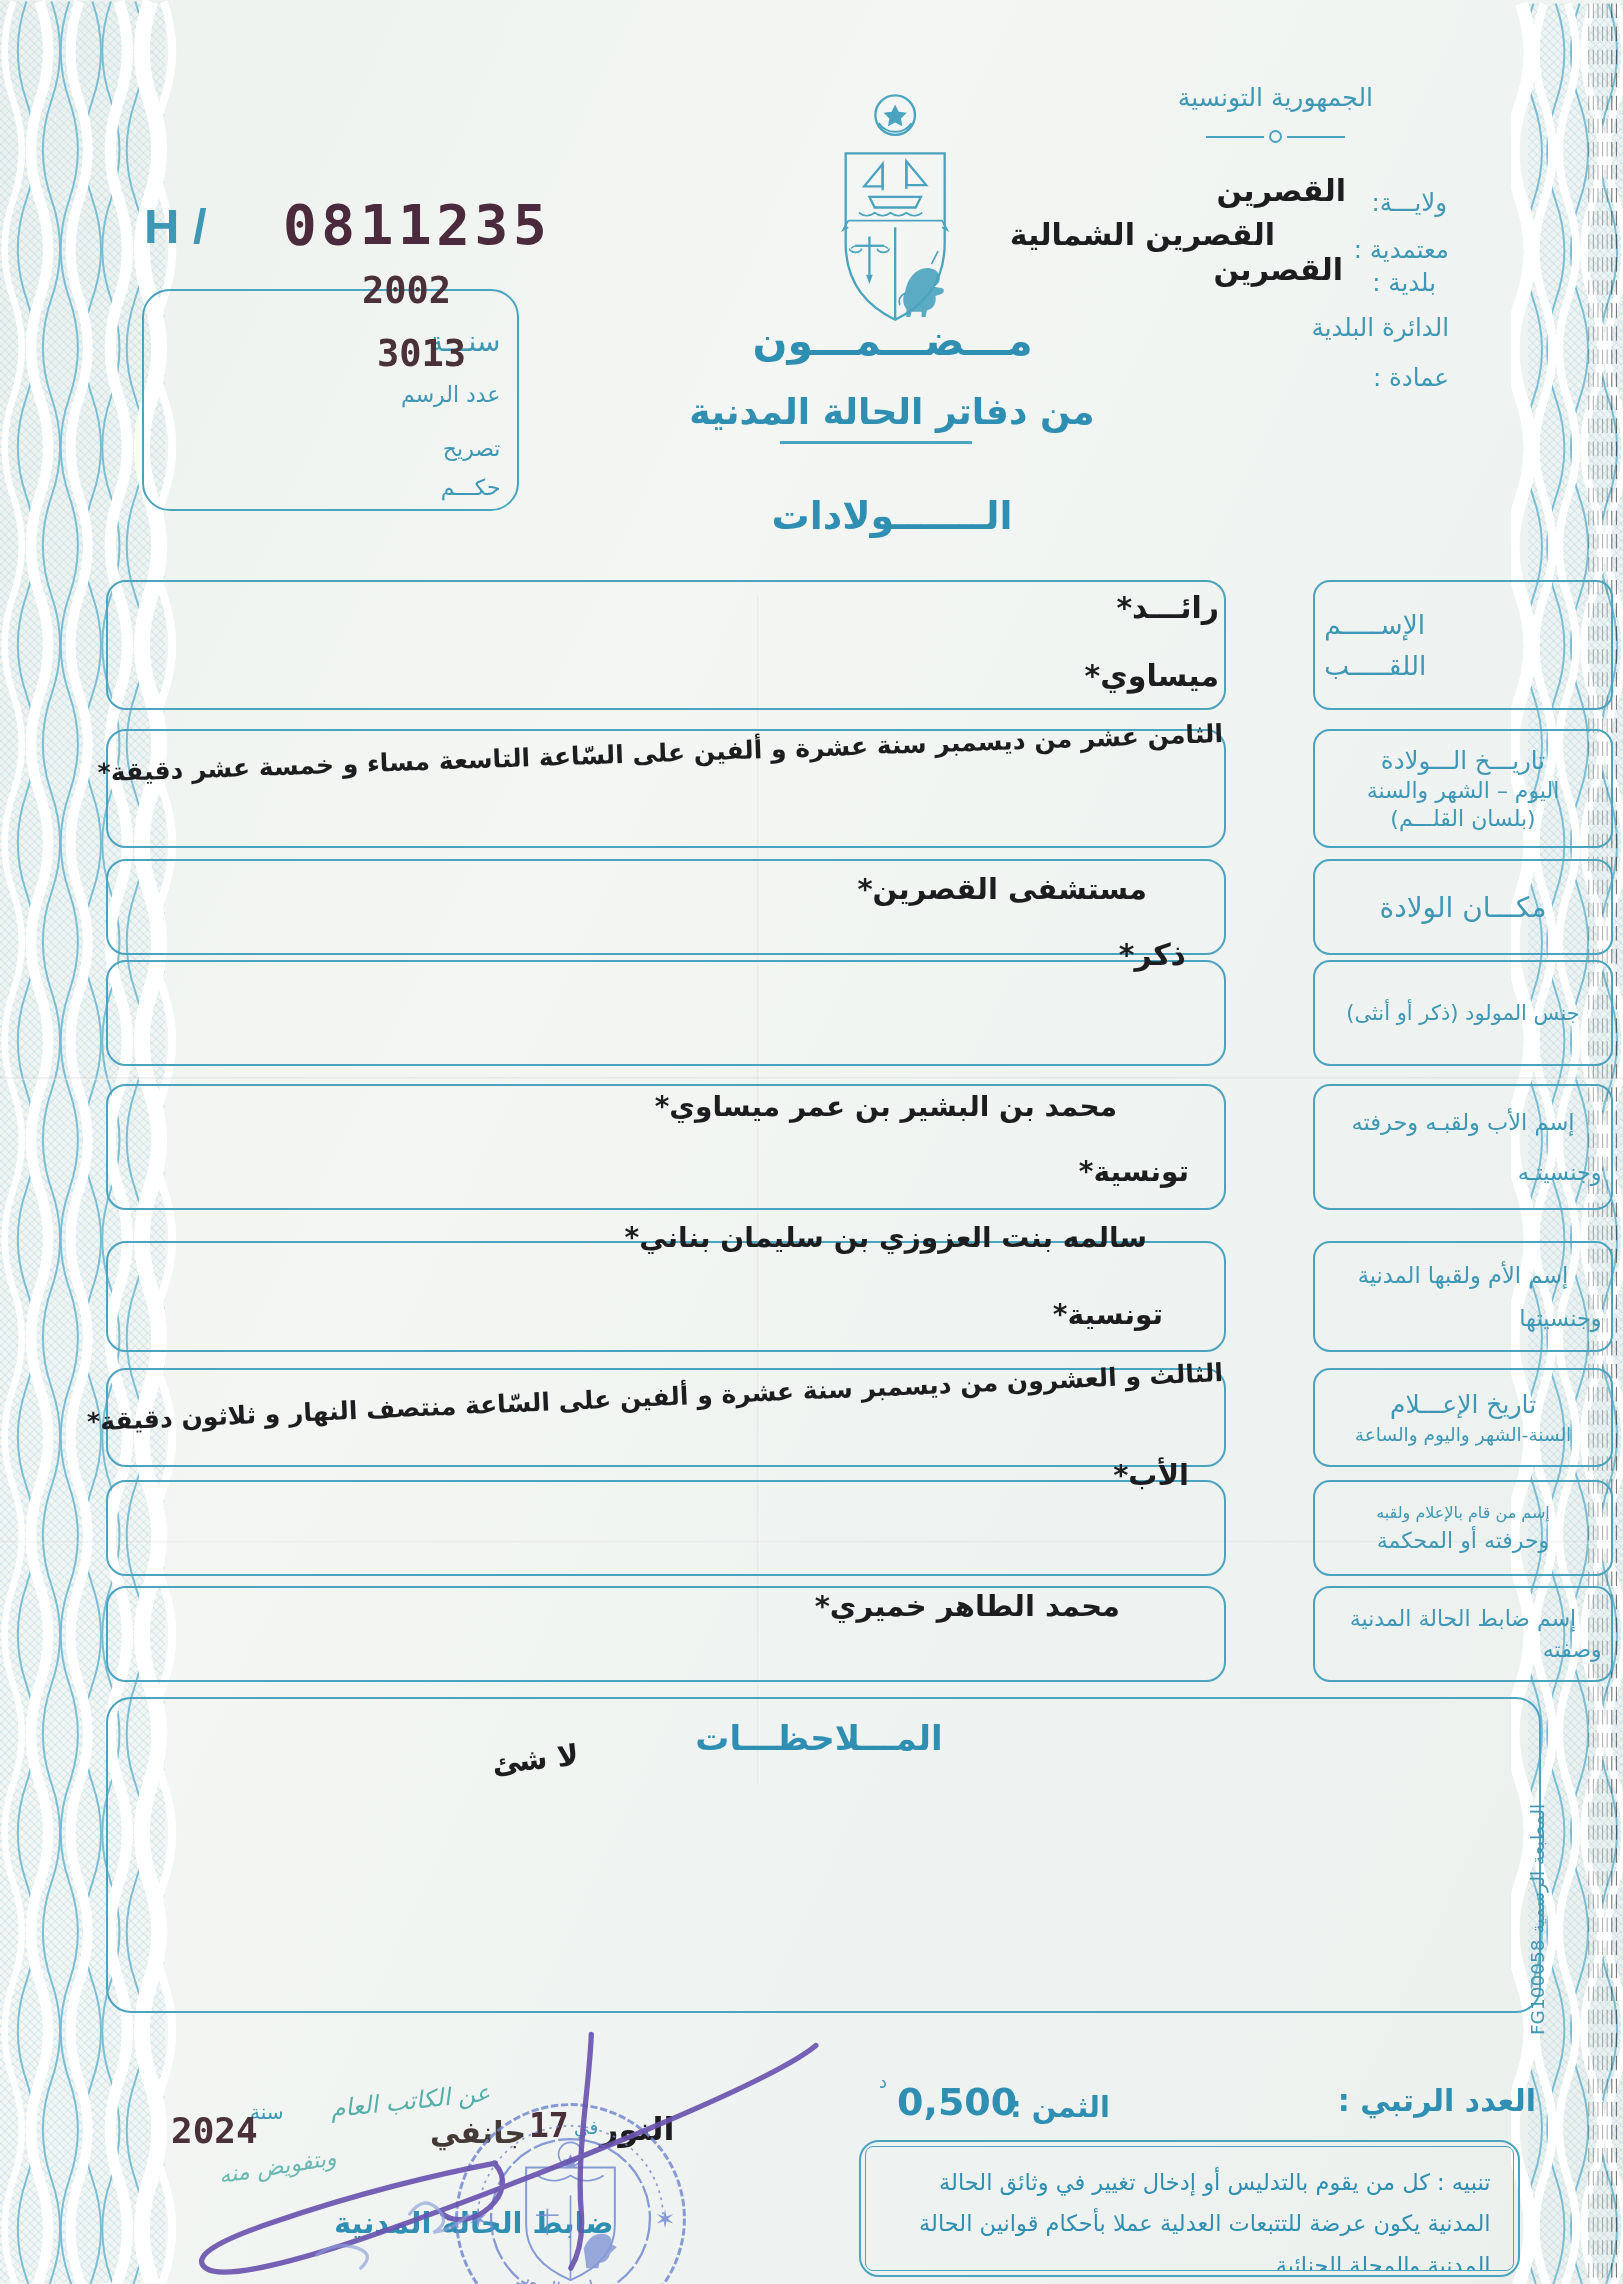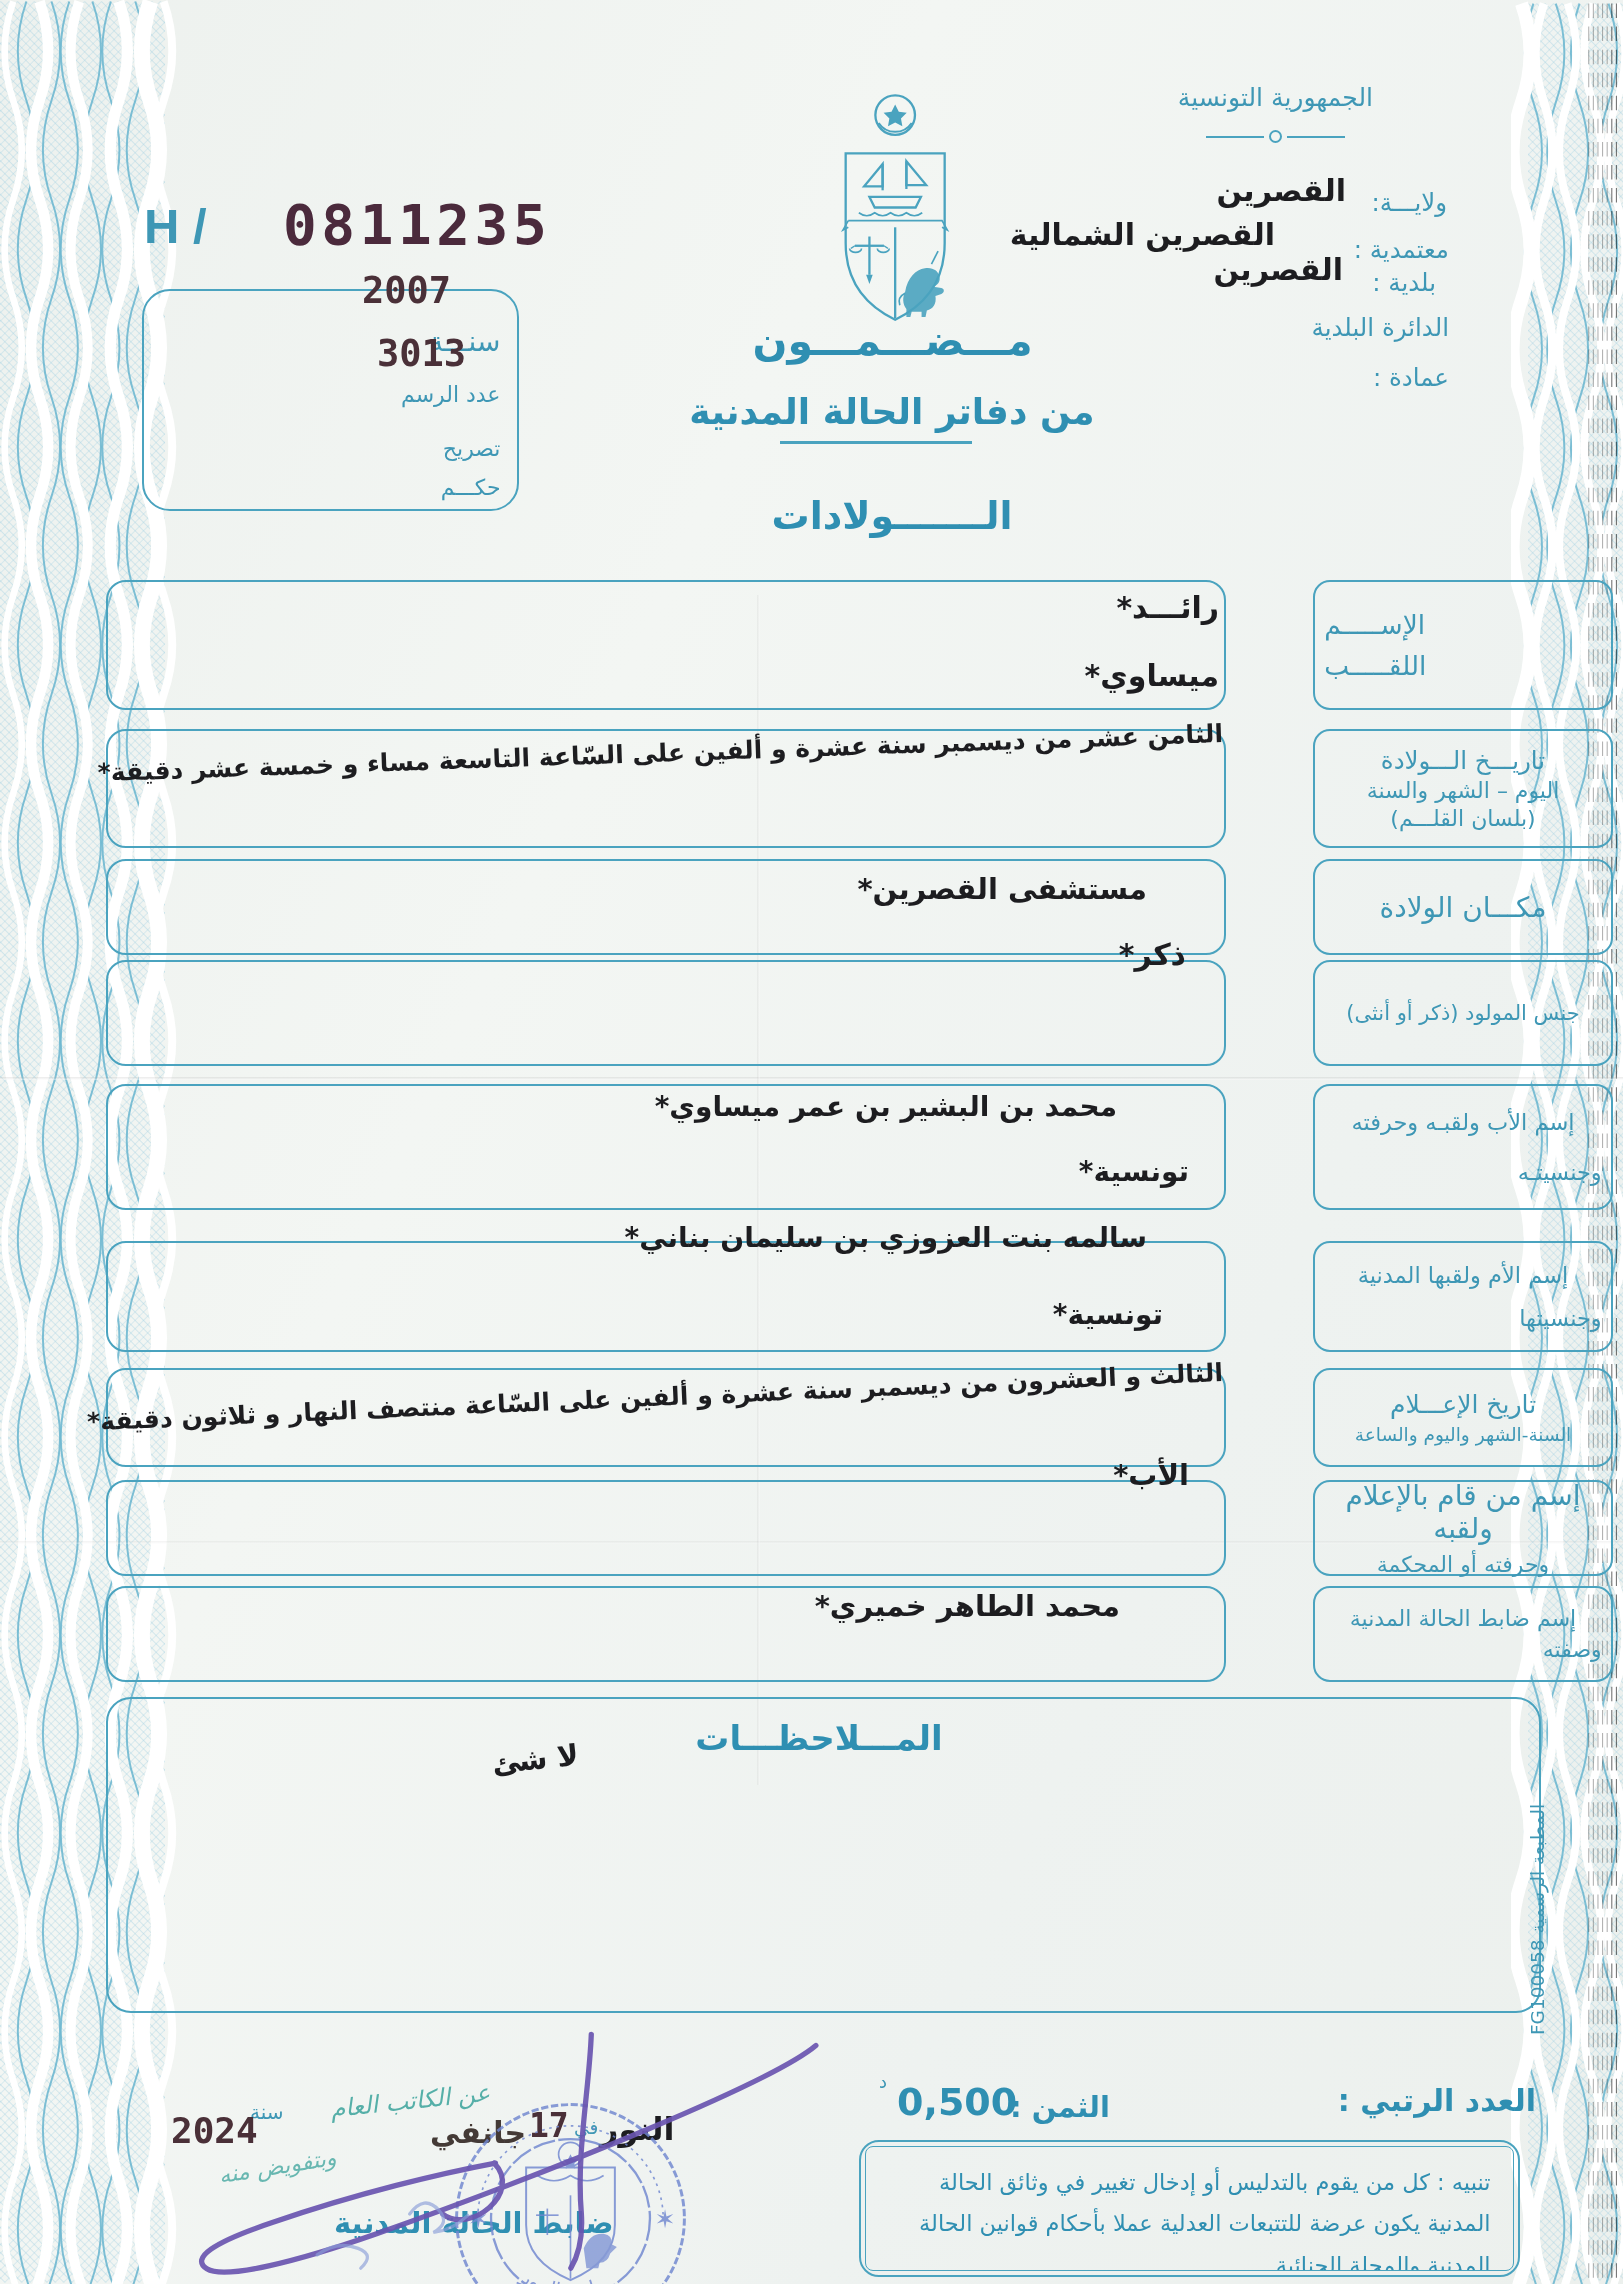--- a/index.html
+++ b/index.html
@@ -118,21 +118,21 @@
   </svg>
 
   <div class="abs teal" style="left:144px;top:198px;font-size:49px;font-weight:bold;font-family:'Liberation Sans',sans-serif">H /</div>
   <div class="abs" style="left:283px;top:192px;font-size:56px;letter-spacing:4.6px;color:#4b2a3c;font-weight:bold;font-family:'DejaVu Sans Mono',monospace">0811235</div>
 
   <div class="abs" style="left:142px;top:289px;width:373px;height:218px;border:2.6px solid #4aa3bf;border-radius:28px">
     <div class="abs rtl teal" style="right:16.5px;top:34px;font-size:28px">سنـــة</div>
     <div class="abs rtl teal" style="right:16.5px;top:91px;font-size:22px">عدد الرسم</div>
     <div class="abs rtl teal" style="right:16.5px;top:145px;font-size:22px">تصريح</div>
     <div class="abs rtl teal" style="right:16.5px;top:184px;font-size:22px">حكـــم</div>
-    <div class="abs stamp" style="left:218px;top:-22.5px;font-size:37px">2007</div>
+    <div class="abs stamp" style="left:218px;top:-22.5px;font-size:37px">2002</div>
     <div class="abs stamp" style="left:233px;top:41px;font-size:37px">3013</div>
   </div>
 
   <div class="abs rtl tealbold" style="left:691px;top:317px;width:403px;text-align:center;font-size:41px">مـــضـــمـــون</div>
   <div class="abs rtl tealbold" style="left:674px;top:391px;width:436px;text-align:center;font-size:36px">من دفاتر الحالة المدنية</div>
   <div class="abs" style="left:780px;top:441px;width:192px;height:3.3px;background:#4aa3bf"></div>
   <div class="abs rtl tealbold" style="left:674px;top:494px;width:436px;text-align:center;font-size:38px">الـــــــولادات</div>
 
   <div class="abs rtl blk" style="right:277px;top:173px;font-size:30px">القصرين</div>
   <div class="abs rtl teal" style="right:176px;top:188px;font-size:24.5px">ولايـــة:</div>
@@ -188,21 +188,21 @@
   <div class="val" style="right:460px;top:1298px;font-size:28px">تونسية*</div>
 
   <div class="labelbox" style="top:1368px;height:99px;gap:5.3px">
     <span class="l1" style="font-size:25px">تاريخ الإعـــلام</span>
     <span class="l2" style="font-size:18.5px">السنة-الشهر واليوم والساعة</span>
   </div>
   <div class="valuebox" style="top:1368px;height:99px"></div>
   <div class="val" style="right:400px;top:1358px;font-size:25px;transform:rotate(-2.5deg);transform-origin:right center">الثالث و العشرون من ديسمبر سنة عشرة و ألفين على السّاعة منتصف النهار و ثلاثون دقيقة*</div>
 
   <div class="labelbox" style="top:1480px;height:96px;gap:6.6px">
-    <span class="l2" style="font-size:28px">إسم من قام بالإعلام ولقبه</span>
+    <span class="l2" style="font-size:16px">إسم من قام بالإعلام ولقبه</span>
     <span class="l2" style="font-size:22px">وحرفته أو المحكمة</span>
   </div>
   <div class="valuebox" style="top:1480px;height:96px"></div>
   <div class="val" style="right:434px;top:1458px;font-size:29px">الأب*</div>
 
   <div class="labelbox" style="top:1586px;height:96px;gap:6.6px">
     <span class="l2" style="font-size:22px">إسم ضابط الحالة المدنية</span>
     <span class="l2" style="font-size:22px;align-self:flex-end">وصفته</span>
   </div>
   <div class="valuebox" style="top:1586px;height:96px"></div>

